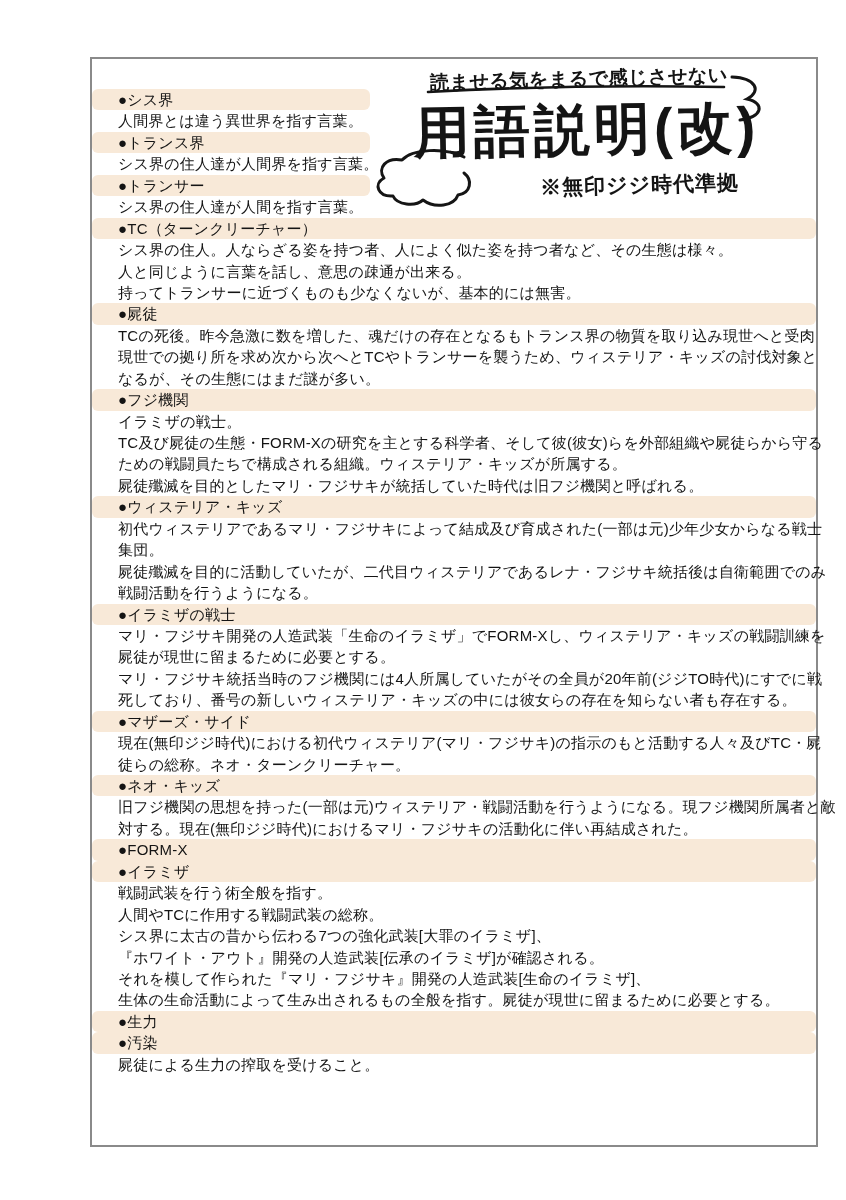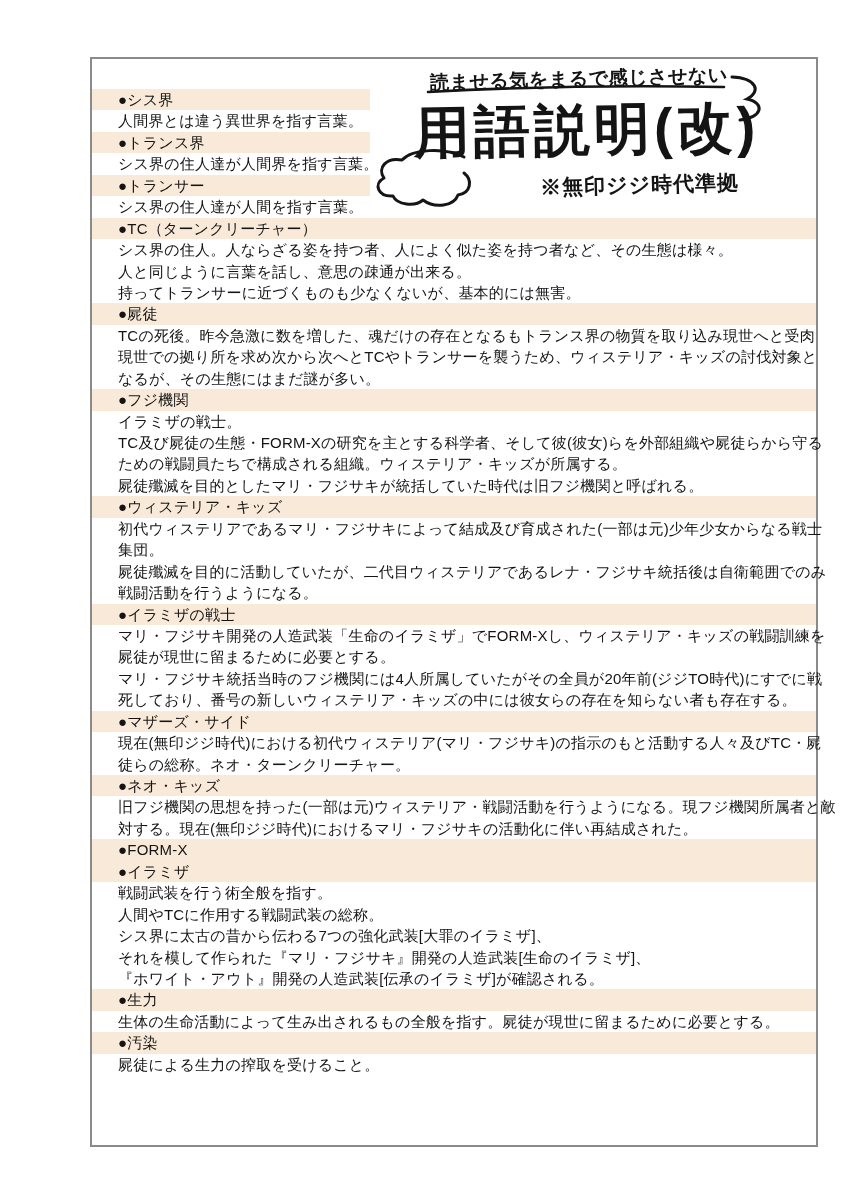--- a/index.html
+++ b/index.html
@@ -32,20 +32,21 @@
     height:21.45px;
     line-height:21.45px;
     padding-left:26px;
     white-space:nowrap;
     font-size:15px;
     letter-spacing:0.2px;
     color:var(--ink);
   }
   .line.header{
     background:var(--stripe);
+    border-radius:6px;
   }
   .line.header.short{
     width:278px;
   }
   .line .bullet{margin-right:0;}
   .title-block{
     position:absolute;
     left:0;top:0;right:0;height:215px;
     pointer-events:none;
   }
@@ -115,24 +116,24 @@
         <div class="line body">現在(無印ジジ時代)における初代ウィステリア(マリ・フジサキ)の指示のもと活動する人々及びTC・屍</div>
         <div class="line body">徒らの総称。ネオ・ターンクリーチャー。</div>
         <div class="line header"><span class="bullet">●</span><span>ネオ・キッズ</span></div>
         <div class="line body">旧フジ機関の思想を持った(一部は元)ウィステリア・戦闘活動を行うようになる。現フジ機関所属者と敵</div>
         <div class="line body">対する。現在(無印ジジ時代)におけるマリ・フジサキの活動化に伴い再結成された。</div>
         <div class="line header"><span class="bullet">●</span><span>FORM-X</span></div>
         <div class="line header"><span class="bullet">●</span><span>イラミザ</span></div>
         <div class="line body">戦闘武装を行う術全般を指す。</div>
         <div class="line body">人間やTCに作用する戦闘武装の総称。</div>
         <div class="line body">シス界に太古の昔から伝わる7つの強化武装[大罪のイラミザ]、</div>
+        <div class="line body">『ホワイト・アウト』開発の人造武装[伝承のイラミザ]が確認される。</div>
         <div class="line body">それを模して作られた『マリ・フジサキ』開発の人造武装[生命のイラミザ]、</div>
-        <div class="line body">『ホワイト・アウト』開発の人造武装[伝承のイラミザ]が確認される。</div>
+        <div class="line body">生体の生命活動によって生み出されるもの全般を指す。屍徒が現世に留まるために必要とする。</div>
         <div class="line header"><span class="bullet">●</span><span>生力</span></div>
-        <div class="line body">生体の生命活動によって生み出されるもの全般を指す。屍徒が現世に留まるために必要とする。</div>
         <div class="line header"><span class="bullet">●</span><span>汚染</span></div>
         <div class="line body">屍徒による生力の搾取を受けること。</div>
       </div>
 
     <div class="title-block">
       <svg width="724" height="215" viewBox="0 0 724 215">
         <path d="M336,33 Q484,25 632,28" fill="none" stroke="#151515" stroke-width="2.6" stroke-linecap="round"></path>
         <path d="M372,98 C352,88 320,90 310,101 C294,98 285,109 292,119 C281,125 286,138 301,137 C305,146 323,148 331,141 C343,150 362,147 366,136 C379,134 381,121 372,114" fill="#ffffff" stroke="#151515" stroke-width="3" stroke-linecap="round" stroke-linejoin="round"></path>
         <path d="M640,18 C664,19 670,32 655,40 C674,44 670,59 648,61" fill="none" stroke="#151515" stroke-width="3" stroke-linecap="round"></path>
       </svg>

